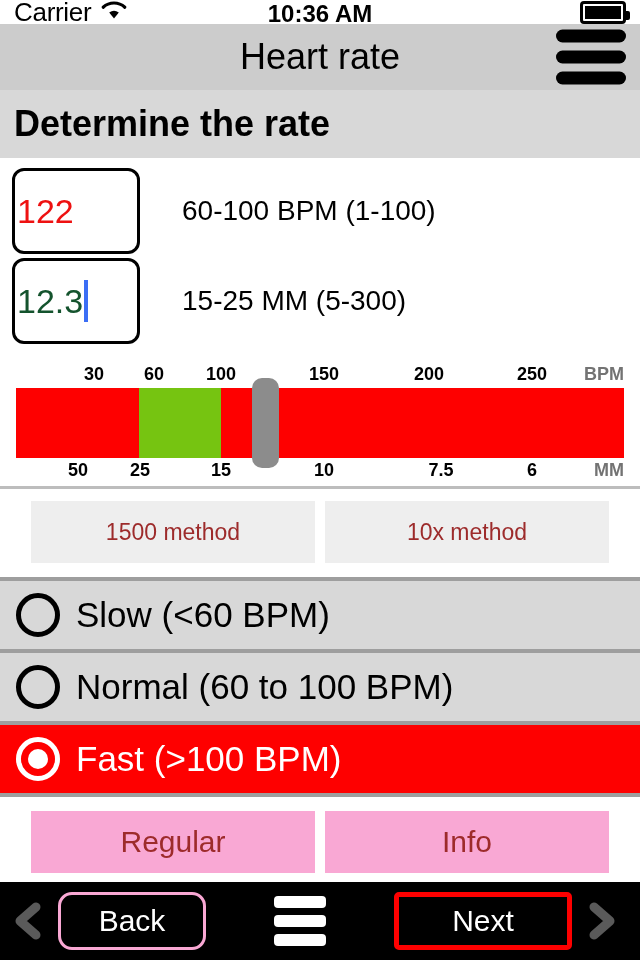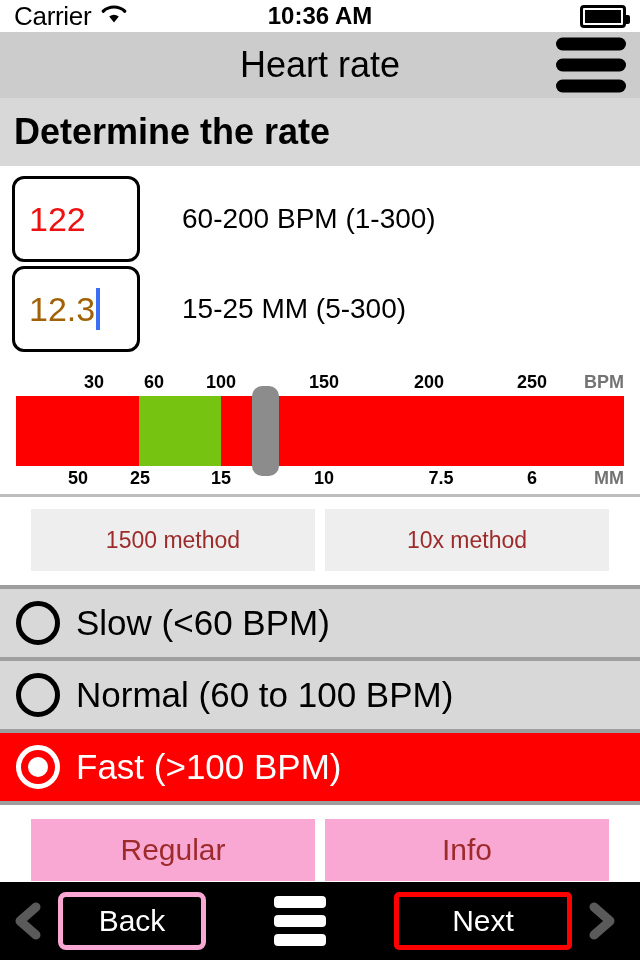--- a/index.html
+++ b/index.html
@@ -6,22 +6,22 @@
   html, body {
     width: 640px; height: 960px;
     font-family: "Liberation Sans", sans-serif;
     background: #ffffff;
     overflow: hidden;
   }
   #app { position: relative; width: 640px; height: 960px; }
 
   
   .statusbar {
-    height: 32px; background: #ffffff;
-    display: flex; align-items: center;
+    height: 24px; background: #ffffff;
+    display: flex; 
     padding: 0 14px; position: relative;
   }
   .sb-left { display: flex; align-items: center; gap: 8px; }
   .sb-carrier { font-size: 26px; color: #000; letter-spacing: -0.3px; }
   .wifi-icon { display: block; }
   .sb-time {
     position: absolute; left: 0; right: 0; text-align: center;
     font-size: 24px; font-weight: bold; color: #000; pointer-events: none;
   }
   .sb-right { margin-left: auto; display: flex; align-items: center; }
@@ -54,26 +54,26 @@
     display: flex; align-items: center; padding-left: 14px;
   }
   .section-header h2 { font-size: 36px; font-weight: bold; color: #000; }
 
   
   .inputs-area { background: #ffffff; padding-top: 8px; }
   .input-row { display: flex; align-items: center; height: 90px; }
   .field {
     width: 128px; height: 86px; margin-left: 12px;
     border: 3px solid #000; border-radius: 12px; background: #fff;
-    display: flex; align-items: center; padding-left: 14px;
+    display: flex; align-items: center; padding-left: 2px;
     position: relative;
   }
   .field-val { font-size: 34px; }
   .field-val.red { color: #ee1111; }
-  .field-val.dark { color: #a16207; }
+  .field-val.dark { color: #14532d; }
   .caret {
     display: inline-block; width: 4px; height: 42px;
     background: #3b6ef5; margin-left: 1px;
   }
   .field-label { font-size: 28px; color: #000; margin-left: 42px; }
 
   
   .gauge-wrap { position: relative; height: 130px; background: #ffffff; margin-top: 10px; }
   .gauge-ticks {
     position: absolute; left: 16px; right: 16px; height: 22px;
@@ -143,21 +143,21 @@
   .toolbar {
     position: absolute; left: 0; bottom: 0; width: 640px; height: 78px;
     background: #000; display: flex; align-items: center; z-index: 5;
   }
   .chev { width: 46px; height: 46px; flex: 0 0 auto; margin: 0 6px; }
   .tb-btn {
     height: 58px; background: #000; color: #fff;
     font-size: 30px; font-family: inherit; cursor: pointer;
     display: flex; align-items: center; justify-content: center;
   }
-  .tb-back { width: 148px; border: 5px solid #f9a8d4; border-radius: 8px; }
+  .tb-back { width: 148px; border: 3px solid #f9a8d4; border-radius: 14px; }
   .tb-next { width: 178px; border: 5px solid #fe0000; border-radius: 5px; }
   .hamburger-tb {
     display: flex; flex-direction: column; gap: 7px; margin: 0 auto; cursor: pointer;
   }
   .hamburger-tb span { display: block; width: 52px; height: 12px; background: #fff; border-radius: 4px; }
   .spacer-l { width: 10px; }
 </style>
 </head>
 <body>
 
@@ -192,21 +192,21 @@
 
   <div class="section-header">
     <h2>Determine the rate</h2>
   </div>
 
   <div class="inputs-area">
     <div class="input-row">
       <div class="field">
         <span class="field-val red">122</span>
       </div>
-      <div class="field-label">60-200 BPM (1-300)</div>
+      <div class="field-label">60-100 BPM (1-100)</div>
     </div>
     <div class="input-row">
       <div class="field">
         <span class="field-val dark">12.3</span>
         <span class="caret"></span>
       </div>
       <div class="field-label">15-25 MM (5-300)</div>
     </div>
   </div>
 

